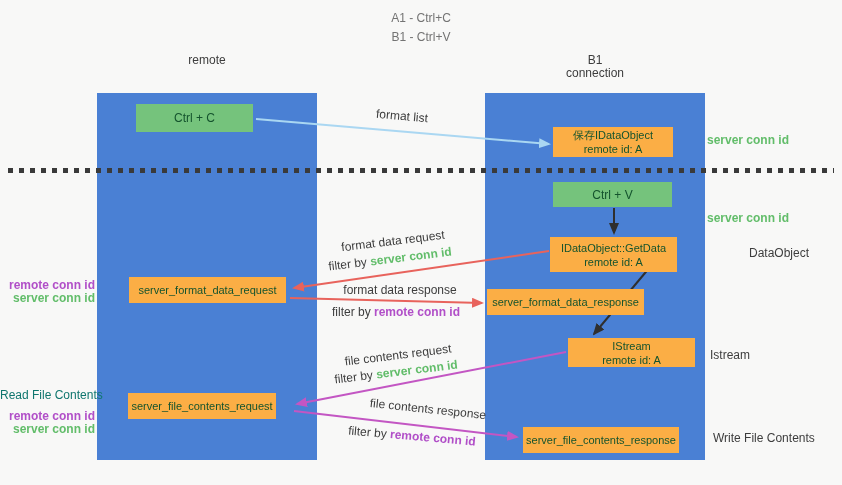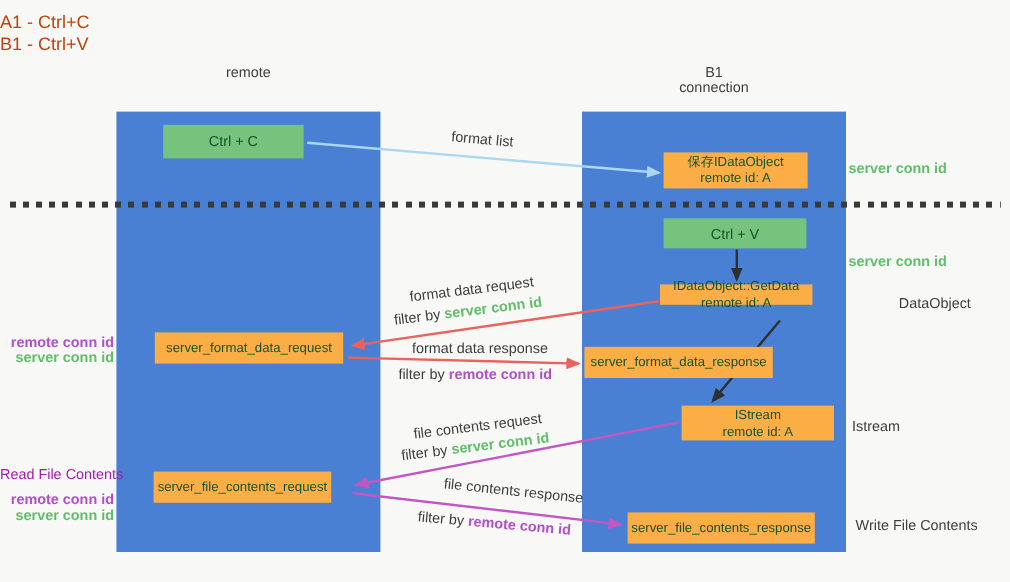--- a/index.html
+++ b/index.html
@@ -1,19 +1,19 @@
 <!DOCTYPE html>
 <html><head>
 <meta charset="utf-8">
 <style>
   html,body{margin:0;padding:0;}
   body{background:#f8f8f7;font-family:"Liberation Sans", sans-serif;}
   .canvas{position:relative;width:842px;height:485px;background:#f8f8f7;overflow:hidden;}
   .abs{position:absolute;}
-  .title{left:0;right:0;top:9px;text-align:left;color:#c2410c;font-size:15px;line-height:19px;z-index:5;}
+  .title{left:0;right:0;top:9px;text-align:center;color:#737373;font-size:12px;line-height:19px;z-index:5;}
   .lane{background:#4a80d4;z-index:1;}
   .lane-header{text-align:center;color:#3d3d3d;font-size:12px;line-height:13px;z-index:5;}
   .box{z-index:4;color:#14532d;display:flex;flex-direction:column;align-items:center;justify-content:center;text-align:center;}
   .box.green{background:#75c37c;font-size:12px;}
   .box.orange{background:#fbae45;font-size:11px;line-height:14px;}
   .dotted{left:8px;top:168px;width:826px;height:5px;z-index:2;
           background:repeating-linear-gradient(to right,#3a3a3a 0 5px,transparent 5px 11px);}
   svg.arrows{left:0;top:0;z-index:3;}
   .lbl{z-index:5;font-size:12px;color:#3d3d3d;white-space:nowrap;transform:translate(-50%,-50%);}
   .tilt-up{transform:translate(-50%,-50%) rotate(-7deg);}
@@ -78,21 +78,21 @@
 
   <div class="abs box orange" style="left:553px;top:127px;width:120px;height:30px;">
     <div>保存IDataObject</div>
     <div>remote id: A</div>
   </div>
 
   <div class="abs box green" style="left:553px;top:182px;width:119px;height:25px;">
     <div>Ctrl + V</div>
   </div>
 
-  <div class="abs box orange" style="left:550px;top:237px;width:127px;height:17px;">
+  <div class="abs box orange" style="left:550px;top:237px;width:127px;height:35px;">
     <div>IDataObject::GetData</div>
     <div>remote id: A</div>
   </div>
 
   <div class="abs box orange" style="left:129px;top:277px;width:157px;height:26px;">
     <div>server_format_data_request</div>
   </div>
 
   <div class="abs box orange" style="left:487px;top:289px;width:157px;height:26px;">
     <div>server_format_data_response</div>
@@ -138,18 +138,18 @@
   <div class="abs side dark" style="left:710px;top:246px;margin-left:39px;">DataObject</div>
   <div class="abs side dark" style="left:710px;top:348px;">Istream</div>
   <div class="abs side dark" style="left:713px;top:431px;">Write File Contents</div>
 
   <div class="abs leftnote" style="left:0;top:279px;width:95px;">
     <div class="purple-txt">remote conn id</div>
     <div class="green-txt">server conn id</div>
   </div>
 
   <div class="abs leftnote" style="left:0;top:389px;width:95px;">
-    <div style="color:#a21caf;margin-bottom:8px;">Read File Contents</div>
+    <div style="color:#0f766e;margin-bottom:8px;">Read File Contents</div>
     <div class="purple-txt">remote conn id</div>
     <div class="green-txt">server conn id</div>
   </div>
 
 </div>
 
 </body></html>

